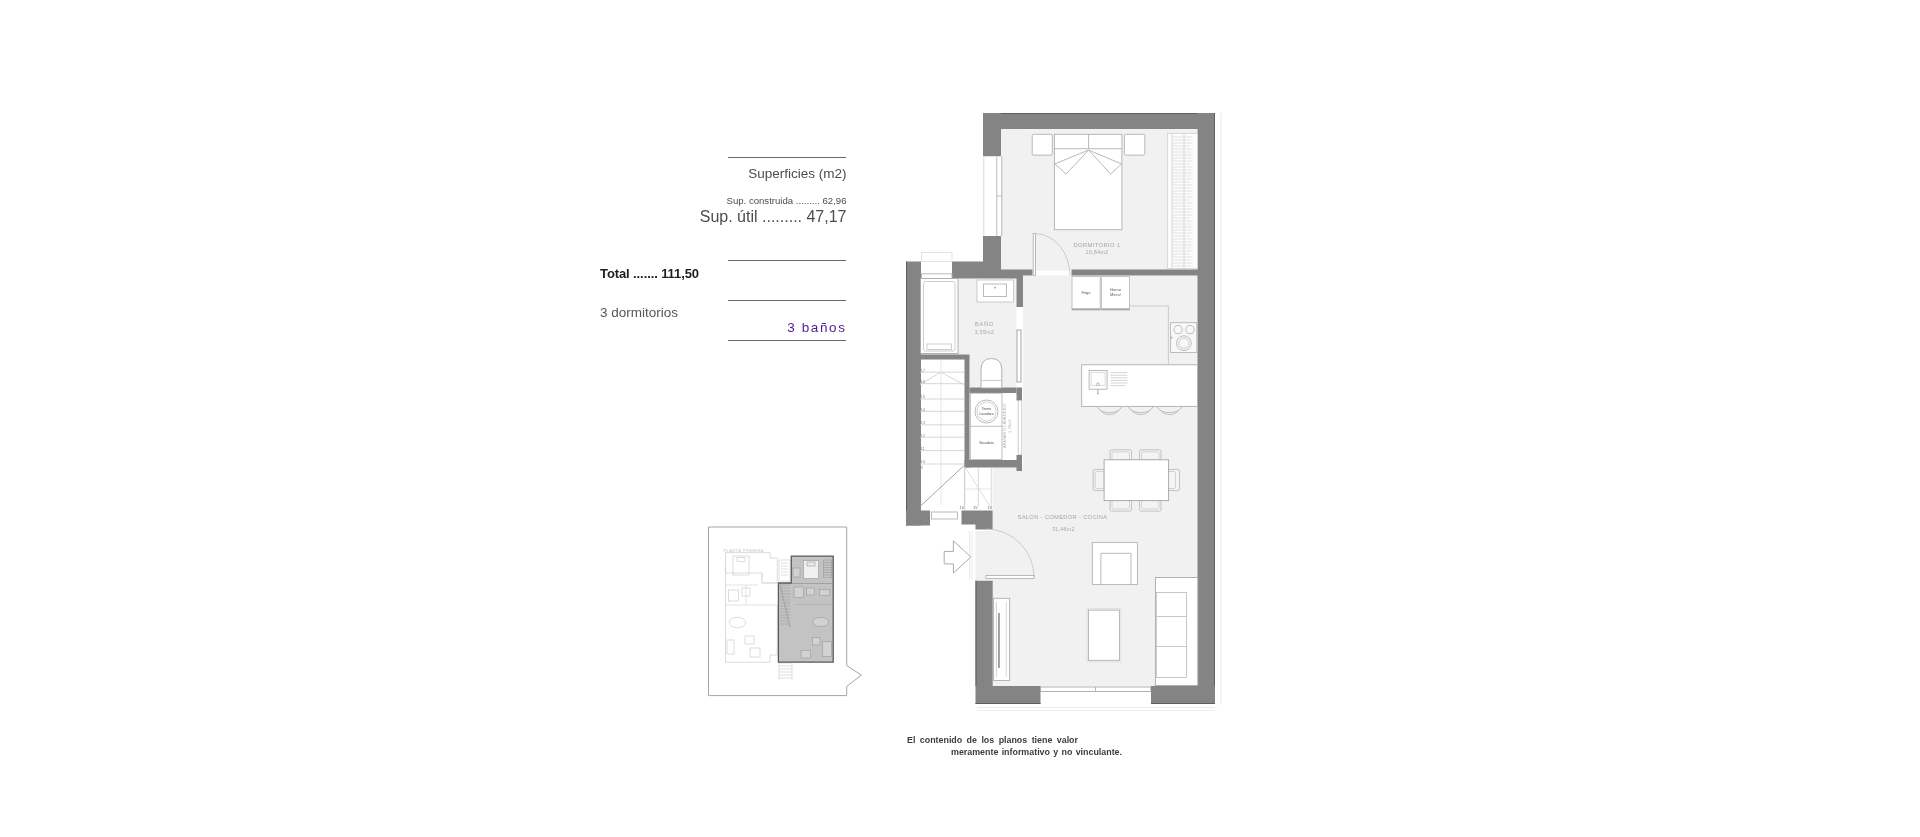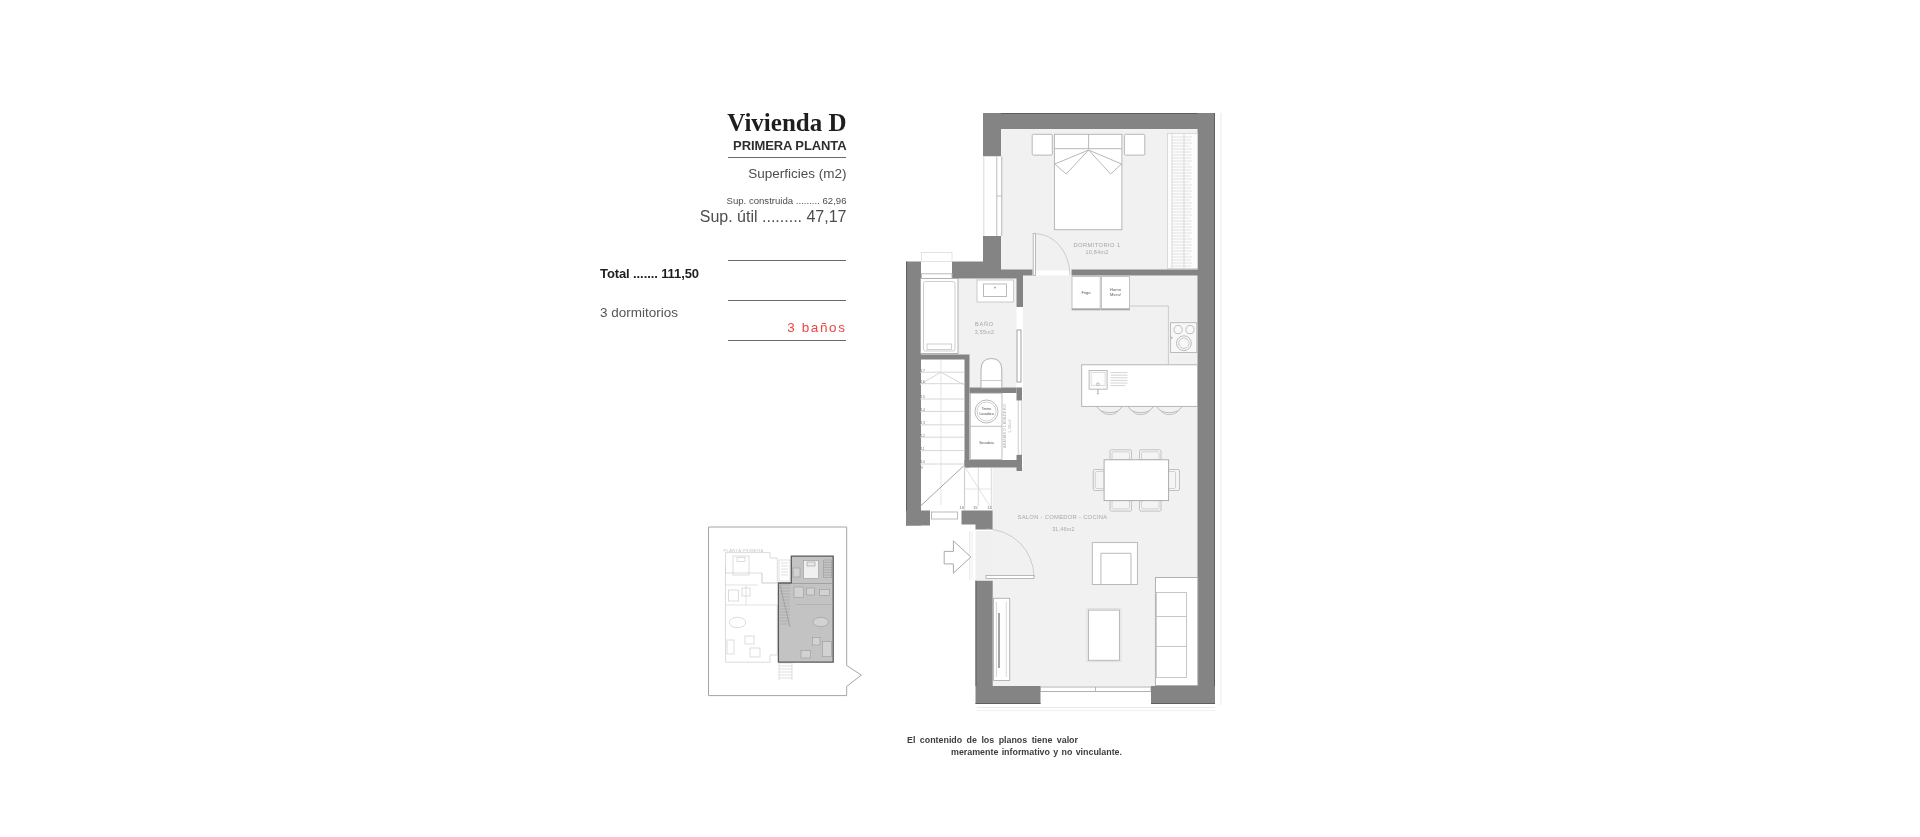--- a/index.html
+++ b/index.html
@@ -4,44 +4,38 @@
 <style>
   html,body{margin:0;padding:0;background:#fff;}
   #page{position:relative;width:1920px;height:837px;background:#fff;overflow:hidden;
         font-family:"Liberation Sans", sans-serif;}
   .abs{position:absolute;}
 </style>
 </head>
 <body>
 <div id="page">
 
-  <div class="abs" style="left:600px;top:110px;width:246.5px;text-align:right;">
-
-    <div style="font-family:'Liberation Serif',serif;font-weight:bold;font-size:25px;color:#1e1e1e;line-height:1;">Vivienda D</div>
-
-    <div style="font-weight:bold;font-size:13px;color:#2e2e2e;line-height:1;margin-top:4px;letter-spacing:-0.1px;">PRIMERA PLANTA</div>
-  </div>
 
   <div class="abs" style="left:728px;top:157px;width:118px;height:1px;background:#6a6a6a;"></div>
 
   <div class="abs" style="left:600px;top:166px;width:246.5px;text-align:right;font-size:13.5px;color:#4d4d4d;">Superficies (m2)</div>
 
   <div class="abs" style="left:600px;top:195px;width:246.5px;text-align:right;font-size:9.6px;color:#4d4d4d;">Sup. construida ......... 62,96</div>
 
   <div class="abs" style="left:600px;top:207.5px;width:246.5px;text-align:right;font-size:16px;color:#4d4d4d;">Sup. útil ......... 47,17</div>
 
   <div class="abs" style="left:728px;top:260px;width:118px;height:1px;background:#6a6a6a;"></div>
 
   <div class="abs" style="left:600px;top:266px;width:246.5px;font-size:13px;font-weight:bold;color:#1e1e1e;letter-spacing:-0.1px;">Total ....... 111,50</div>
 
   <div class="abs" style="left:728px;top:300px;width:118px;height:1px;background:#6a6a6a;"></div>
 
   <div class="abs" style="left:600px;top:305px;width:246.5px;text-align:left;font-size:13.5px;color:#555;">3 dormitorios</div>
 
-  <div class="abs" style="left:600px;top:320px;width:246.5px;text-align:right;font-size:13.5px;color:#ef4444;letter-spacing:1.6px;">3 baños</div>
+  <div class="abs" style="left:600px;top:320px;width:246.5px;text-align:right;font-size:13.5px;color:#4c1d95;letter-spacing:1.6px;">3 baños</div>
 
   <div class="abs" style="left:728px;top:340px;width:118px;height:1px;background:#6a6a6a;"></div>
 
   <div class="abs" style="left:907px;top:735px;width:171px;font-size:8.9px;font-weight:bold;color:#3d3d3d;text-align:justify;text-align-last:justify;">El contenido de los planos tiene valor</div>
 
   <div class="abs" style="left:907px;top:746.5px;width:171px;font-size:8.9px;font-weight:bold;color:#3d3d3d;text-align:justify;text-align-last:justify;margin-left:44px;">meramente informativo y no vinculante.</div>
 
   <svg class="abs" style="left:898px;top:105px;" width="324" height="612" viewBox="898 105 324 612" xmlns="http://www.w3.org/2000/svg">
 
     <g>

